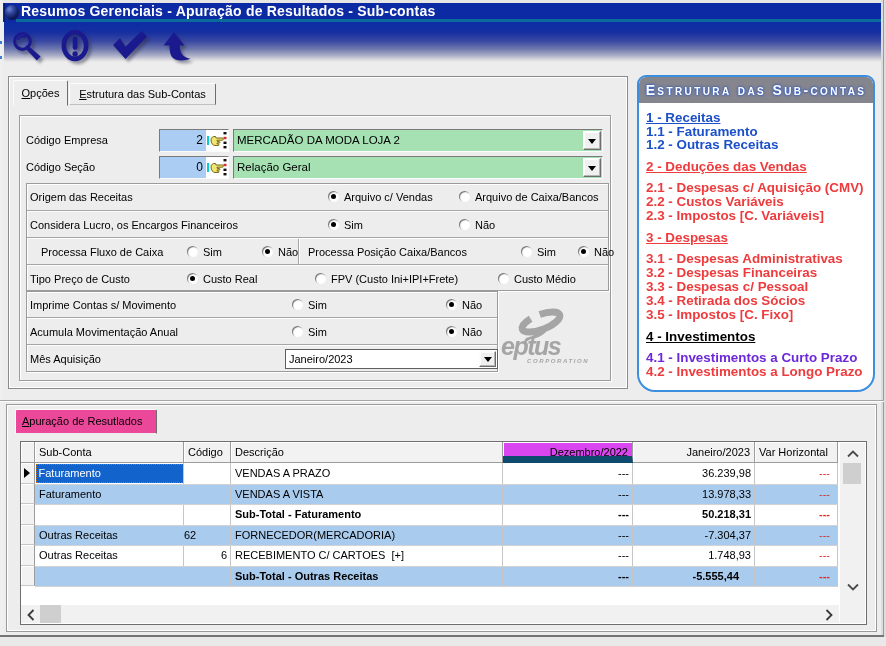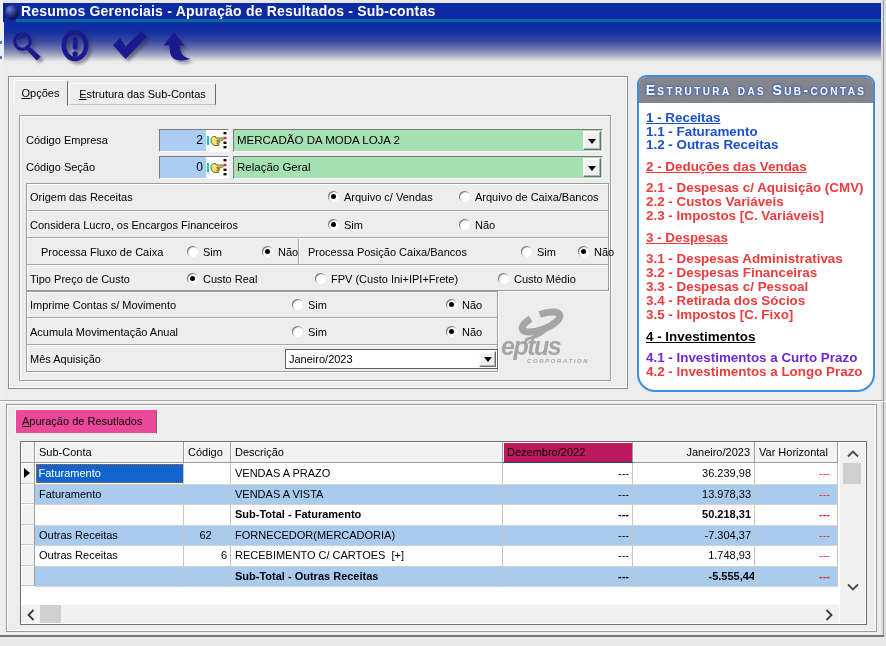--- a/index.html
+++ b/index.html
@@ -184,21 +184,21 @@
 <div class="a" style="left:646px;top:364.0px;width:226px;height:15px;font-weight:bold;font-size:13.4px;color:#EE3B3D;white-space:nowrap">4.2 - Investimentos a Longo Prazo</div>
 
 <div class="hline" style="left:0;top:400px;width:884px"></div>
 <div class="a" style="left:6px;top:404px;width:871px;height:228px;border:1px solid #9A9A9A;box-shadow:inset 1px 1px 0 #FFF,inset -1px -1px 0 #FFF"></div>
 <div class="a" style="left:15px;top:409px;width:142px;height:25px;background:#ec4899;border:1px solid;border-color:#FBFBFB #6E6E6E #EDEDED #FBFBFB;border-radius:2px 2px 0 0;text-align:left;padding-left:6px;line-height:23px;z-index:3"><u>A</u>puração de Resutlados</div>
 <div class="a" style="left:20px;top:441px;width:847px;height:184px;background:#FFF;border:1px solid #6E6E6E"></div>
 <div class="a" style="left:21px;top:442px;width:14px;height:21px;background:#F2F2F2;border-right:1px solid #9C9C9C;border-bottom:1px solid #9C9C9C;box-shadow:inset 1px 1px 0 #FFF"></div>
 <div class="a" style="left:35px;top:442px;width:149px;height:21px;background:#F2F2F2;border-right:1px solid #9C9C9C;border-bottom:1px solid #9C9C9C;box-shadow:inset 1px 1px 0 #FFF;line-height:20px;padding:0 4px;text-align:left;white-space:nowrap;overflow:hidden">Sub-Conta</div>
 <div class="a" style="left:184px;top:442px;width:47px;height:21px;background:#F2F2F2;border-right:1px solid #9C9C9C;border-bottom:1px solid #9C9C9C;box-shadow:inset 1px 1px 0 #FFF;line-height:20px;padding:0 4px;text-align:left;white-space:nowrap;overflow:hidden">Código</div>
 <div class="a" style="left:231px;top:442px;width:272px;height:21px;background:#F2F2F2;border-right:1px solid #9C9C9C;border-bottom:1px solid #9C9C9C;box-shadow:inset 1px 1px 0 #FFF;line-height:20px;padding:0 4px;text-align:left;white-space:nowrap;overflow:hidden">Descrição</div>
-<div class="a" style="left:503px;top:442px;width:130px;height:21px;background:#be185d;border-right:1px solid #9C9C9C;border-bottom:1px solid #0c4a6e;box-shadow:inset 1px 1px 0 #FFF;line-height:20px;padding:0 4px;white-space:nowrap;overflow:hidden">Dezembro/2022</div>
+<div class="a" style="left:503px;top:442px;width:130px;height:21px;background:#d946ef;border-right:1px solid #9C9C9C;border-bottom:7px solid #0c4a6e;box-shadow:inset 1px 1px 0 #FFF;line-height:20px;padding:0 4px;text-align:right;white-space:nowrap;overflow:hidden">Dezembro/2022</div>
 <div class="a" style="left:633px;top:442px;width:122px;height:21px;background:#F2F2F2;border-right:1px solid #9C9C9C;border-bottom:1px solid #9C9C9C;box-shadow:inset 1px 1px 0 #FFF;line-height:20px;padding:0 4px;text-align:right;white-space:nowrap;overflow:hidden">Janeiro/2023</div>
 <div class="a" style="left:755px;top:442px;width:83px;height:21px;background:#F2F2F2;border-right:1px solid #9C9C9C;border-bottom:1px solid #9C9C9C;box-shadow:inset 1px 1px 0 #FFF;line-height:20px;padding:0 4px;text-align:left;white-space:nowrap;overflow:hidden">Var Horizontal</div>
 <div class="a" style="left:35px;top:463.0px;width:803px;height:20.5px;background:#FFF"></div>
 <div class="a" style="left:21px;top:463.0px;width:14px;height:20.5px;background:#F2F2F2;border-right:1px solid #9C9C9C;border-bottom:1px solid #C8C8C8;box-shadow:inset 1px 1px 0 #FFF">
     <span style="position:absolute;left:3px;top:5px;width:0;height:0;border-left:6px solid #000;border-top:5px solid transparent;border-bottom:5px solid transparent"></span>
   </div>
 <div class="a" style="left:35.5px;top:463.5px;width:148px;height:19.5px;background:#1263CC;color:#FFF;line-height:19.5px;padding-left:3px;outline:1px dotted #C86A00;outline-offset:-1px">Faturamento</div>
 <div class="a" style="left:231px;top:463.0px;width:272px;height:20.5px;line-height:20.5px;padding-left:4px;font-weight:normal;white-space:nowrap">VENDAS A PRAZO</div>
 <div class="a" style="left:503px;top:463.0px;width:130px;height:20.5px;line-height:20.5px;padding-right:4px;text-align:right;font-weight:normal">---</div>
 <div class="a" style="left:633px;top:463.0px;width:122px;height:20.5px;line-height:20.5px;padding-right:4px;text-align:right;font-weight:normal">36.239,98</div>
@@ -212,38 +212,38 @@
 <div class="a" style="left:755px;top:483.5px;width:83px;height:20.5px;line-height:20.5px;padding-right:8px;text-align:right;font-weight:normal;color:#E02B2B">---</div>
 <div class="a" style="left:35px;top:504.0px;width:803px;height:20.5px;background:#FFF"></div>
 <div class="a" style="left:21px;top:504.0px;width:14px;height:20.5px;background:#F2F2F2;border-right:1px solid #9C9C9C;border-bottom:1px solid #C8C8C8;box-shadow:inset 1px 1px 0 #FFF"></div>
 <div class="a" style="left:231px;top:504.0px;width:272px;height:20.5px;line-height:20.5px;padding-left:4px;font-weight:bold;white-space:nowrap">Sub-Total - Faturamento</div>
 <div class="a" style="left:503px;top:504.0px;width:130px;height:20.5px;line-height:20.5px;padding-right:4px;text-align:right;font-weight:bold">---</div>
 <div class="a" style="left:633px;top:504.0px;width:122px;height:20.5px;line-height:20.5px;padding-right:4px;text-align:right;font-weight:bold">50.218,31</div>
 <div class="a" style="left:755px;top:504.0px;width:83px;height:20.5px;line-height:20.5px;padding-right:8px;text-align:right;font-weight:bold;color:#E02B2B">---</div>
 <div class="a" style="left:35px;top:524.5px;width:803px;height:20.5px;background:#A9CBEE"></div>
 <div class="a" style="left:21px;top:524.5px;width:14px;height:20.5px;background:#F2F2F2;border-right:1px solid #9C9C9C;border-bottom:1px solid #C8C8C8;box-shadow:inset 1px 1px 0 #FFF"></div>
 <div class="a" style="left:35px;top:524.5px;width:149px;height:20.5px;line-height:20.5px;padding-left:4px">Outras Receitas</div>
-<div class="a" style="left:184px;top:524.5px;width:47px;height:20.5px;line-height:20.5px;padding-right:4px;text-align:center">62</div>
+<div class="a" style="left:184px;top:524.5px;width:47px;height:20.5px;line-height:20.5px;padding-right:4px;text-align:left">62</div>
 <div class="a" style="left:231px;top:524.5px;width:272px;height:20.5px;line-height:20.5px;padding-left:4px;font-weight:normal;white-space:nowrap">FORNECEDOR(MERCADORIA)</div>
 <div class="a" style="left:503px;top:524.5px;width:130px;height:20.5px;line-height:20.5px;padding-right:4px;text-align:right;font-weight:normal">---</div>
 <div class="a" style="left:633px;top:524.5px;width:122px;height:20.5px;line-height:20.5px;padding-right:4px;text-align:right;font-weight:normal">-7.304,37</div>
 <div class="a" style="left:755px;top:524.5px;width:83px;height:20.5px;line-height:20.5px;padding-right:8px;text-align:right;font-weight:normal;color:#E02B2B">---</div>
 <div class="a" style="left:35px;top:545.0px;width:803px;height:20.5px;background:#FFF"></div>
 <div class="a" style="left:21px;top:545.0px;width:14px;height:20.5px;background:#F2F2F2;border-right:1px solid #9C9C9C;border-bottom:1px solid #C8C8C8;box-shadow:inset 1px 1px 0 #FFF"></div>
 <div class="a" style="left:35px;top:545.0px;width:149px;height:20.5px;line-height:20.5px;padding-left:4px">Outras Receitas</div>
 <div class="a" style="left:184px;top:545.0px;width:47px;height:20.5px;line-height:20.5px;padding-right:4px;text-align:right">6</div>
 <div class="a" style="left:231px;top:545.0px;width:272px;height:20.5px;line-height:20.5px;padding-left:4px;font-weight:normal;white-space:nowrap">RECEBIMENTO C/ CARTOES&nbsp; [+]</div>
 <div class="a" style="left:503px;top:545.0px;width:130px;height:20.5px;line-height:20.5px;padding-right:4px;text-align:right;font-weight:normal">---</div>
 <div class="a" style="left:633px;top:545.0px;width:122px;height:20.5px;line-height:20.5px;padding-right:4px;text-align:right;font-weight:normal">1.748,93</div>
 <div class="a" style="left:755px;top:545.0px;width:83px;height:20.5px;line-height:20.5px;padding-right:8px;text-align:right;font-weight:normal;color:#E02B2B">---</div>
 <div class="a" style="left:35px;top:565.5px;width:803px;height:20.5px;background:#A9CBEE"></div>
 <div class="a" style="left:21px;top:565.5px;width:14px;height:20.5px;background:#F2F2F2;border-right:1px solid #9C9C9C;border-bottom:1px solid #C8C8C8;box-shadow:inset 1px 1px 0 #FFF"></div>
 <div class="a" style="left:231px;top:565.5px;width:272px;height:20.5px;line-height:20.5px;padding-left:4px;font-weight:bold;white-space:nowrap">Sub-Total - Outras Receitas</div>
 <div class="a" style="left:503px;top:565.5px;width:130px;height:20.5px;line-height:20.5px;padding-right:4px;text-align:right;font-weight:bold">---</div>
-<div class="a" style="left:633px;top:565.5px;width:122px;height:20.5px;line-height:20.5px;padding-right:0;text-align:right;font-weight:bold">-5.555,44</div>
+<div class="a" style="left:633px;top:565.5px;width:122px;height:20.5px;line-height:20.5px;padding-right:16px;text-align:right;font-weight:bold">-5.555,44</div>
 <div class="a" style="left:755px;top:565.5px;width:83px;height:20.5px;line-height:20.5px;padding-right:8px;text-align:right;font-weight:bold;color:#E02B2B">---</div>
 <div class="a" style="left:183px;top:463px;width:1px;height:123px;background:#C6C6C6"></div>
 <div class="a" style="left:230px;top:463px;width:1px;height:123px;background:#C6C6C6"></div>
 <div class="a" style="left:502px;top:463px;width:1px;height:123px;background:#C6C6C6"></div>
 <div class="a" style="left:632px;top:463px;width:1px;height:123px;background:#C6C6C6"></div>
 <div class="a" style="left:754px;top:463px;width:1px;height:123px;background:#C6C6C6"></div>
 <div class="a" style="left:837px;top:463px;width:1px;height:123px;background:#C6C6C6"></div>
 <div class="a" style="left:35px;top:483.5px;width:803px;height:1px;background:#D2D2D2"></div>
 <div class="a" style="left:35px;top:504.0px;width:803px;height:1px;background:#D2D2D2"></div>
 <div class="a" style="left:35px;top:524.5px;width:803px;height:1px;background:#D2D2D2"></div>

